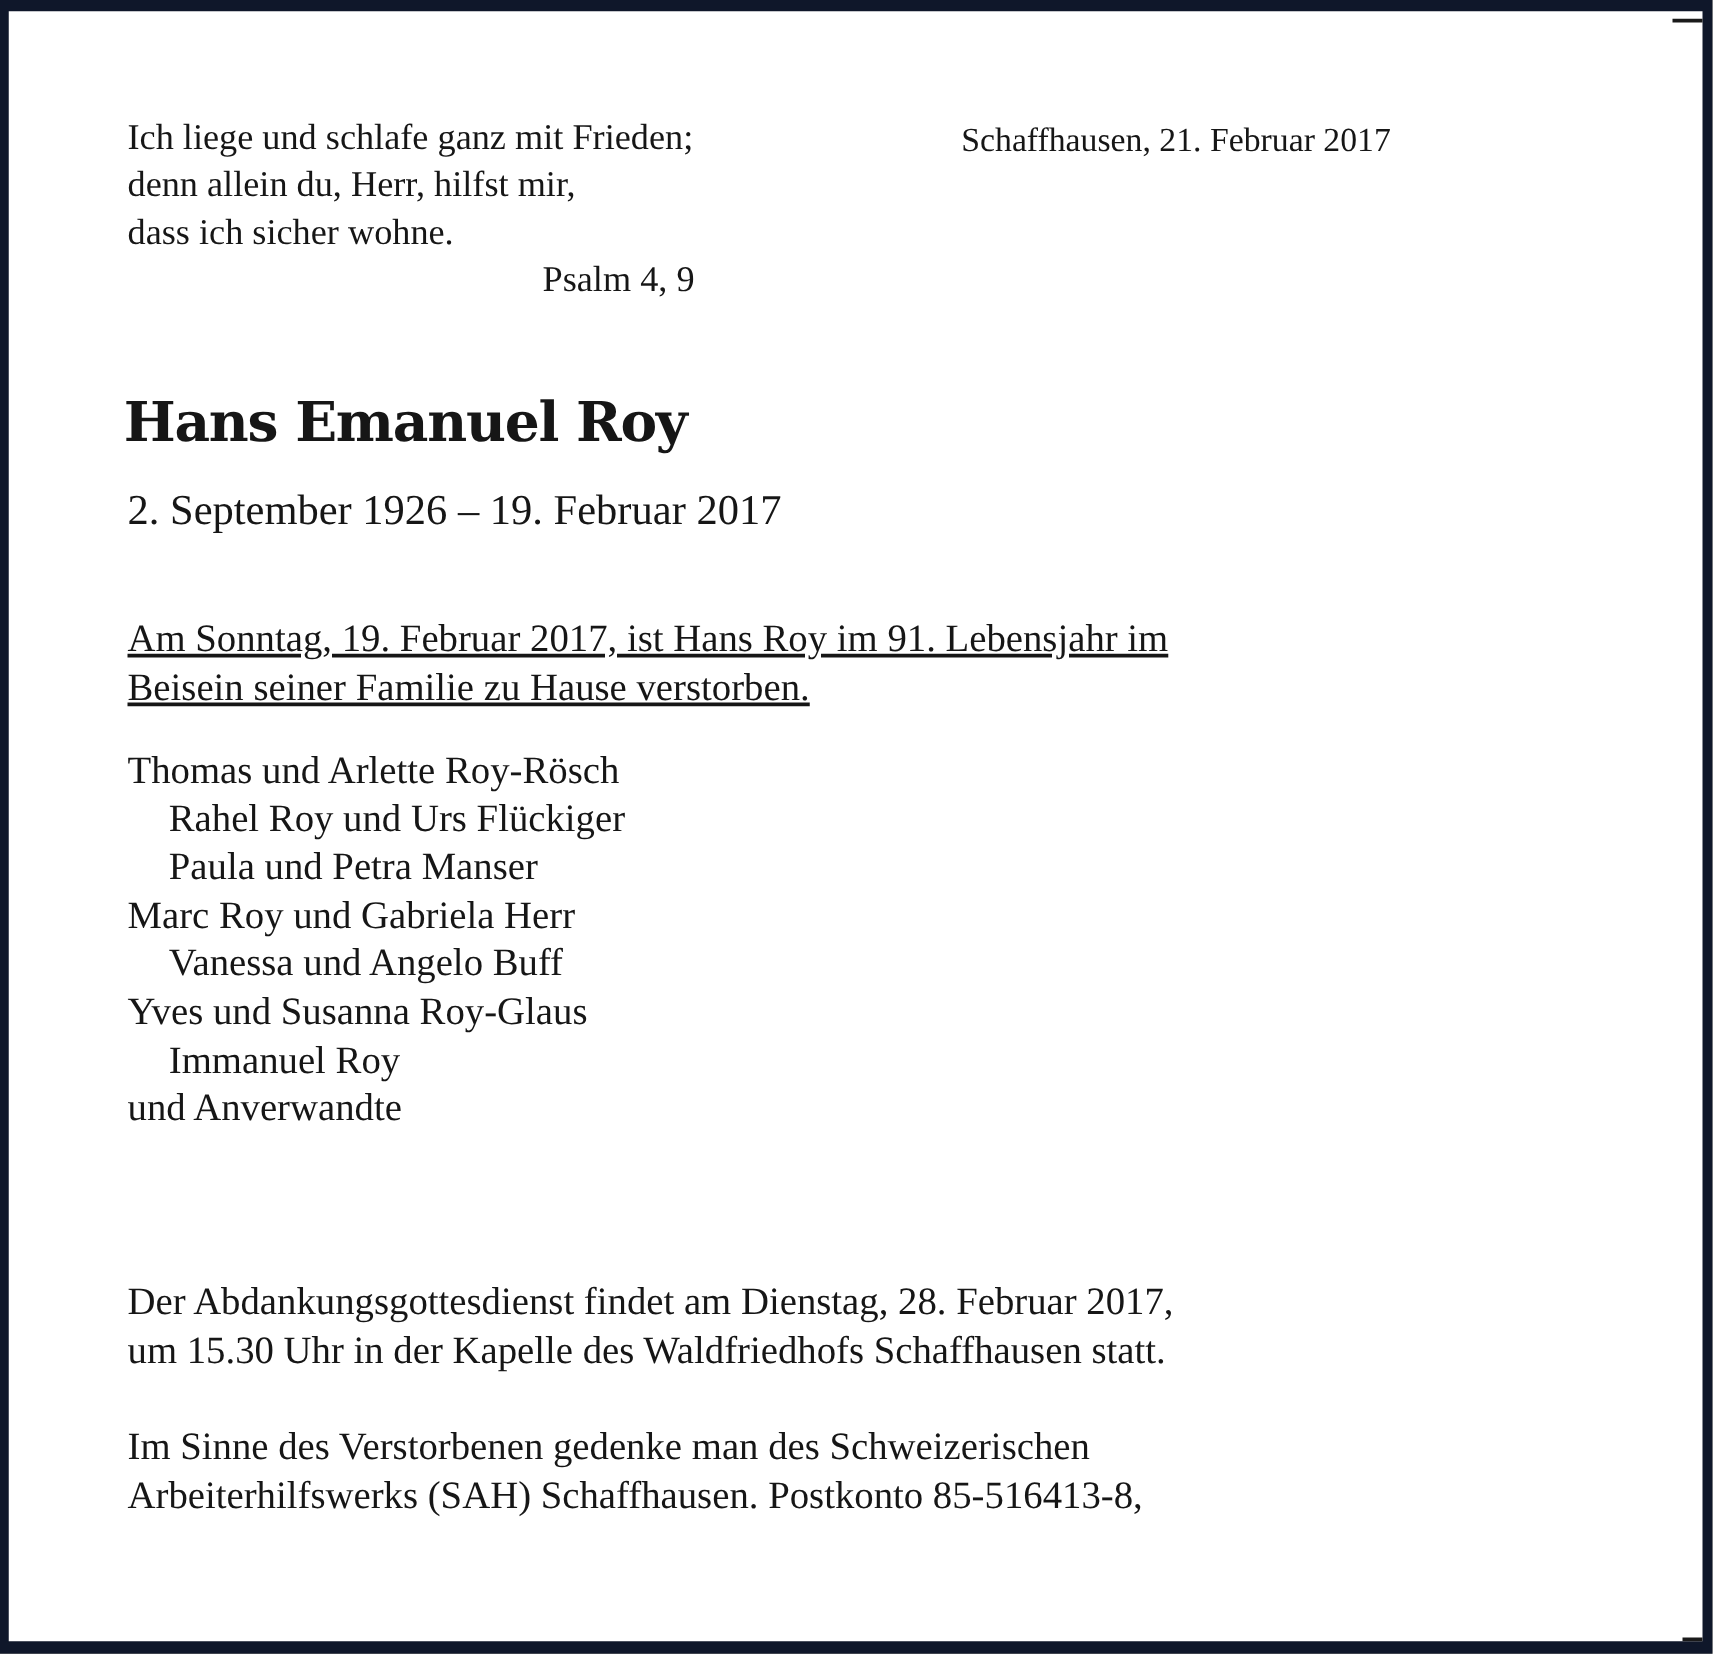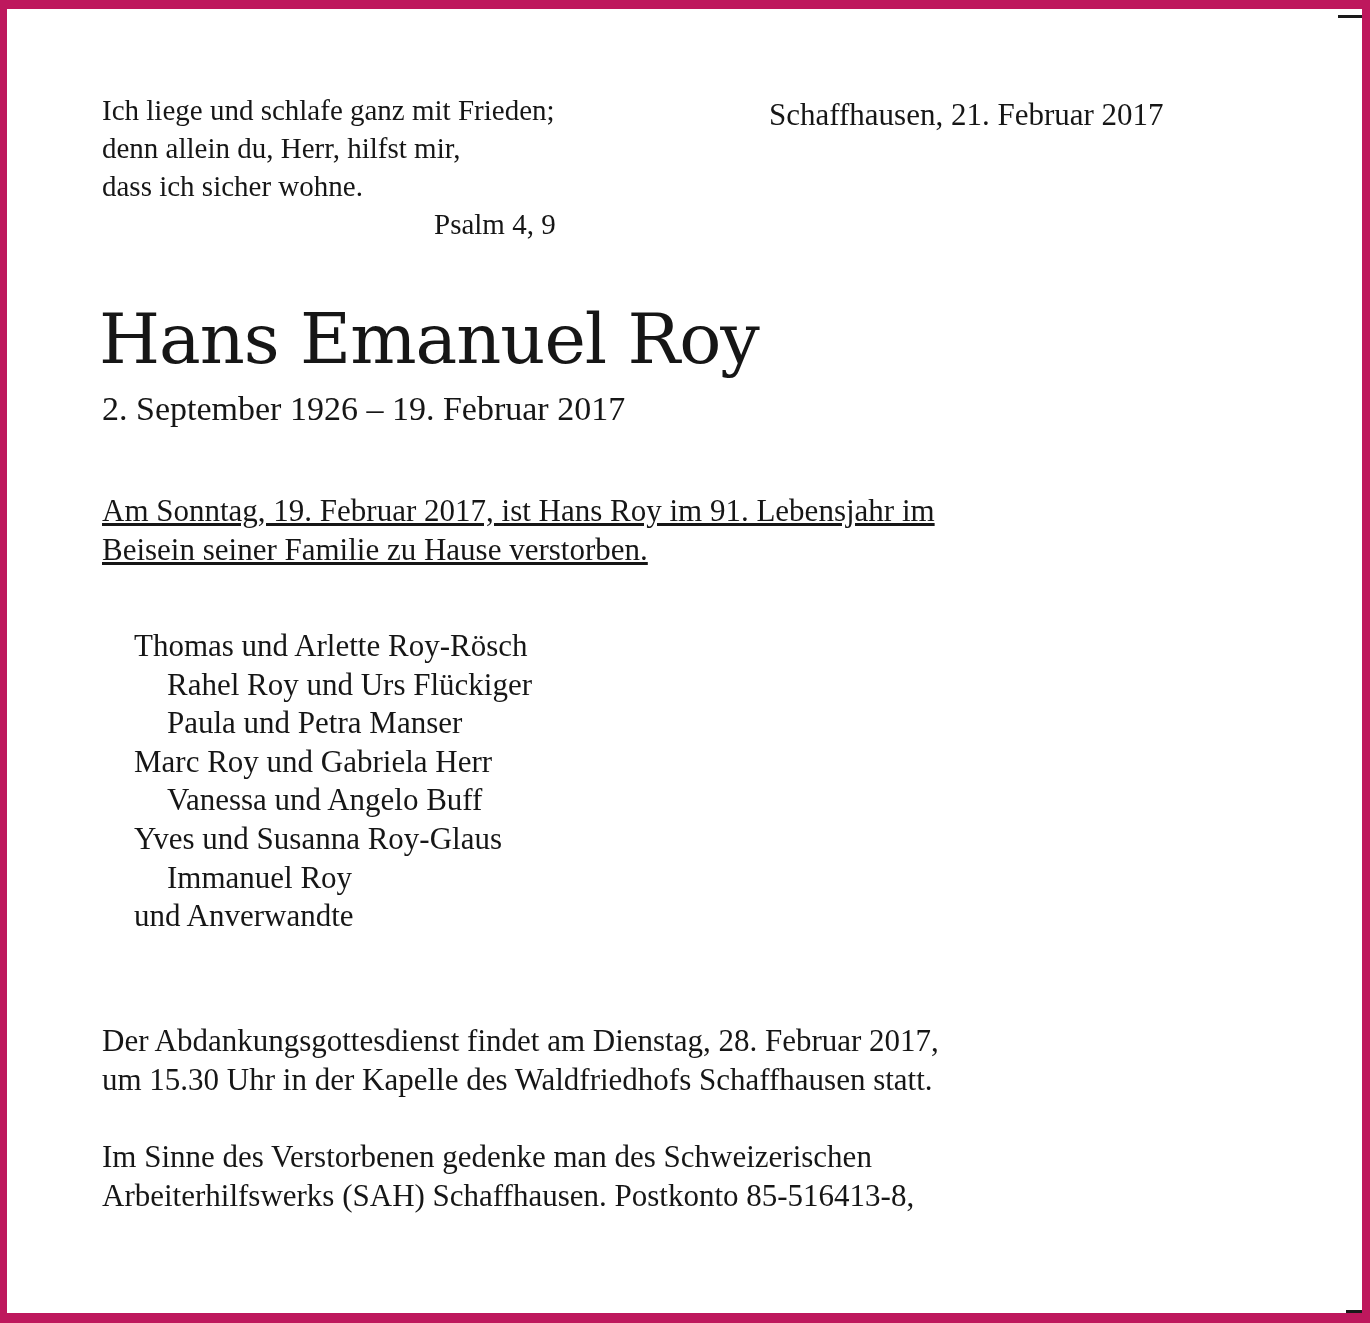--- a/index.html
+++ b/index.html
@@ -4,21 +4,21 @@
 <style>
   html, body {
     margin: 0;
     padding: 0;
     background: #787878;
   }
   #stage {
     position: relative;
     width: 1370px;
     height: 1323px;
-    background: #be185d;
+    background: #0f172a;
     overflow: hidden;
     font-family: "Liberation Serif", serif;
     color: #161616;
   }
   .paper {
     position: absolute;
     left: 7px;
     top: 9px;
     right: 8px;
     bottom: 10px;
@@ -37,45 +37,45 @@
     font-size: 29px;
     line-height: 38px;
   }
   .verse .attribution-line {
     padding-left: 332px;
   }
 
   .dateline {
     left: 762px;
     top: 88px;
-    font-size: 31px;
+    font-size: 27px;
   }
 
   .deceased-name {
     left: 92px;
     top: 294px;
     font-family: "DejaVu Serif", serif;
-    font-weight: normal;
-    font-size: 70px;
+    font-weight: bold;
+    font-size: 44px;
     line-height: 72px;
     letter-spacing: -1px;
   }
 
   .life-dates {
     left: 95px;
     top: 381px;
     font-size: 34px;
   }
 
   .para {
     font-size: 31px;
     line-height: 39px;
   }
   .announcement { left: 95px; top: 482px; text-decoration: underline; }
-  .mourners     { left: 95px; top: 618px; margin-left: 32px; }
+  .mourners     { left: 95px; top: 588px; }
   .mourners .line { line-height: 38.6px; }
   .mourners .indent { padding-left: 33px; }
   .service      { left: 95px; top: 1012px; }
   .donation     { left: 95px; top: 1128px; }
 </style>
 </head>
 <body>
 
 <div id="stage">
   <div class="paper">

